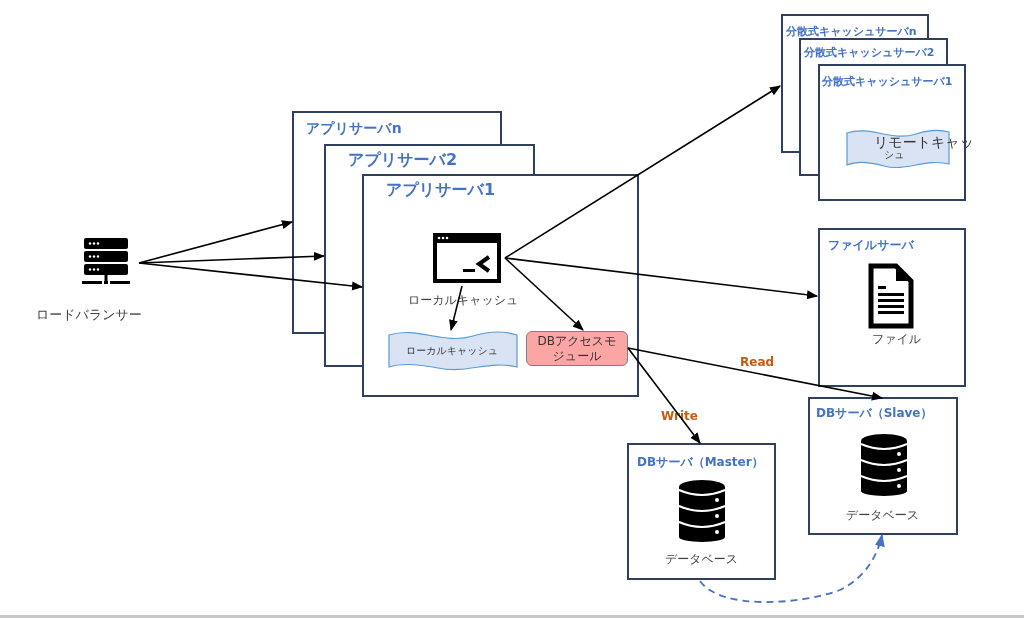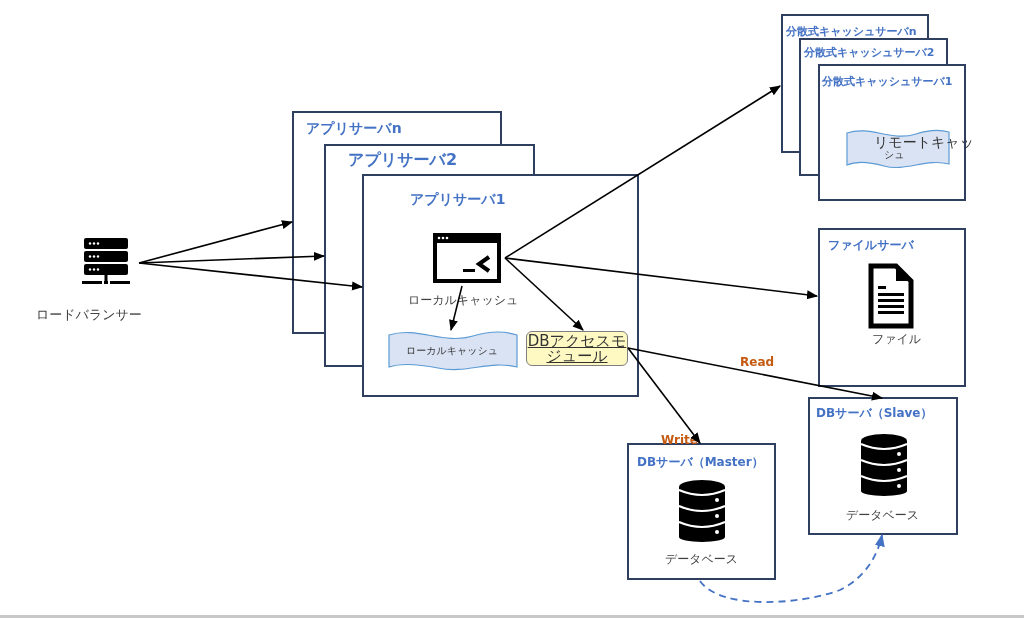--- a/index.html
+++ b/index.html
@@ -38,21 +38,21 @@
 </div>
 <div class="lbl" style="left:36px;top:306px;font-size:13px;">ロードバランサー</div>
 
 <div class="box" style="left:292px;top:111px;width:210px;height:223px;">
   <div class="box-title" style="left:12px;top:7px;font-size:14px;">アプリサーバn</div>
 </div>
 <div class="box" style="left:324px;top:144px;width:211px;height:223px;">
   <div class="box-title" style="left:22px;top:4px;font-size:16px;">アプリサーバ2</div>
 </div>
 <div class="box" style="left:362px;top:174px;width:277px;height:223px;">
-  <div class="box-title" style="left:22px;top:15px;font-size:14px;margin-left:24px;">アプリサーバ1</div>
+  <div class="box-title" style="left:22px;top:4px;font-size:16px;">アプリサーバ1</div>
 </div>
 
 <div style="position:absolute;left:433px;top:233px;width:68px;height:50px;">
   <svg width="68" height="50" viewBox="0 0 68 50">
     <rect x="0" y="0" width="68" height="50" fill="#000"></rect>
     <rect x="4" y="10" width="60" height="36" fill="#fff"></rect>
     <circle cx="6" cy="5" r="1.3" fill="#fff"></circle>
       <circle cx="10" cy="5" r="1.3" fill="#fff"></circle>
       <circle cx="14" cy="5" r="1.3" fill="#fff"></circle>
     <rect x="30" y="36" width="12" height="3" fill="#000"></rect>
@@ -61,21 +61,21 @@
 </div>
 <div class="lbl" style="left:408px;top:292px;font-size:12px;">ローカルキャッシュ</div>
 
 <div style="position:absolute;left:388px;top:330px;width:130px;height:42px;">
   <svg width="130" height="42" viewBox="0 0 130 42" style="position:absolute;left:0;top:0;">
     <path d="M1,5 C30,-4 55,15 85,6 C105,0 120,2 129,5 L129,37 C100,30 80,44 50,38 C25,33 10,34 1,37 Z" fill="#dae3f3" stroke="#5b9bd5" stroke-width="1.2"></path>
   </svg>
   <div class="lbl" style="left:18px;top:14px;font-size:10px;color:#333;">ローカルキャッシュ</div>
 </div>
 
-<div style="position:absolute;left:526px;top:331px;width:102px;height:35px;background:#fef9c3;border:1px solid #7f7f7f;border-radius:6px;box-sizing:border-box;text-align:center;font-size:15px;line-height:15px;color:#333;padding-top:2px;text-decoration:underline;">
+<div style="position:absolute;left:526px;top:331px;width:102px;height:35px;background:#fca5a5;border:1px solid #7f7f7f;border-radius:6px;box-sizing:border-box;text-align:center;font-size:12px;line-height:15px;color:#333;padding-top:2px;">
   <div>DBアクセスモ</div>
   <div>ジュール</div>
 </div>
 
 <div class="box" style="left:781px;top:14px;width:148px;height:139px;">
   <div class="box-title" style="left:3px;top:8px;font-size:11px;">分散式キャッシュサーバn</div>
 </div>
 <div class="box" style="left:799px;top:38px;width:149px;height:138px;">
   <div class="box-title" style="left:3px;top:5px;font-size:11px;">分散式キャッシュサーバ2</div>
 </div>
@@ -130,21 +130,21 @@
     <path d="M1,26 Q24,36 47,26" fill="none" stroke="#fff" stroke-width="2"></path>
     <path d="M1,42 Q24,52 47,42" fill="none" stroke="#fff" stroke-width="2"></path>
     <circle cx="39" cy="20" r="2" fill="#fff"></circle>
       <circle cx="39" cy="36" r="2" fill="#fff"></circle>
       <circle cx="39" cy="52" r="2" fill="#fff"></circle>
   </svg>
   <div class="lbl" style="left:36px;top:108px;font-size:12px;">データベース</div>
 </div>
 
 <div class="edge-label" style="left:740px;top:355px;">Read</div>
-<div class="edge-label" style="left:661px;top:409px;margin-top:24px;">Write</div>
+<div class="edge-label" style="left:661px;top:409px;">Write</div>
 
 <svg class="overlay" width="1024" height="618" viewBox="0 0 1024 618">
   <defs>
     <marker id="ah" viewBox="0 0 10 10" refX="9" refY="5" markerWidth="7" markerHeight="7" orient="auto">
       <path d="M0,1 L10,5 L0,9 Z" fill="#000"></path>
     </marker>
     <marker id="ahb" viewBox="0 0 10 10" refX="9" refY="5" markerWidth="7" markerHeight="7" orient="auto">
       <path d="M0,1 L10,5 L0,9 Z" fill="#4472c4"></path>
     </marker>
   </defs>

